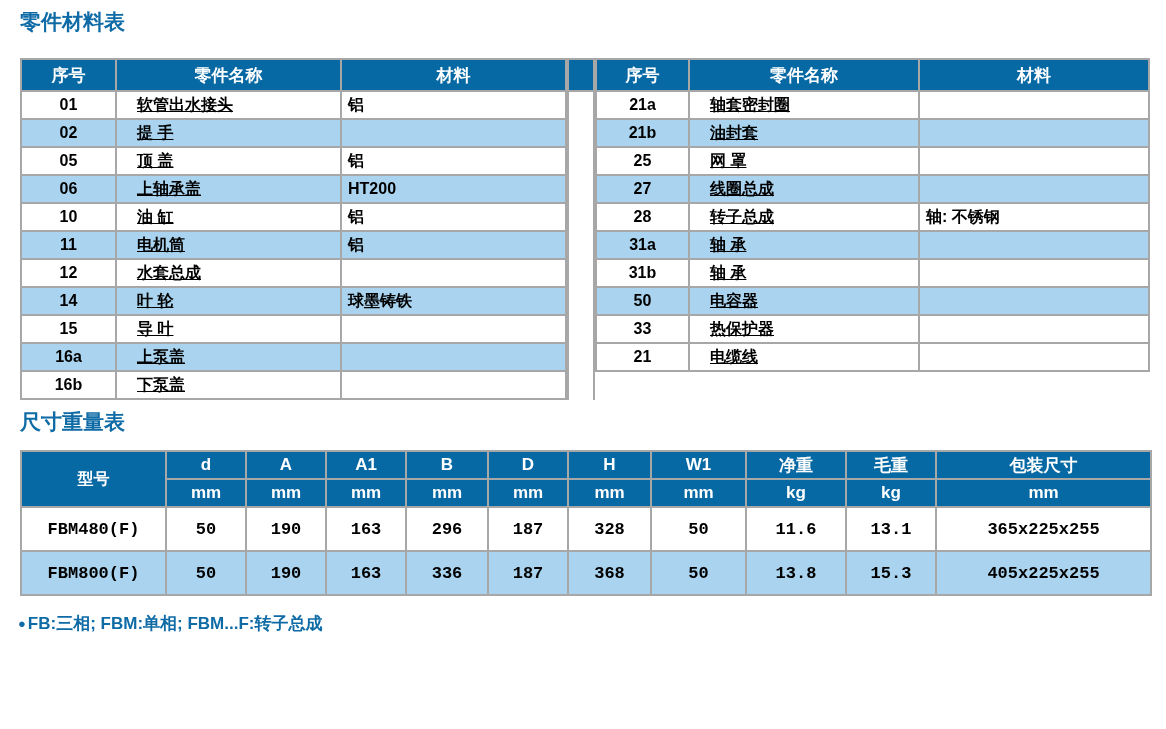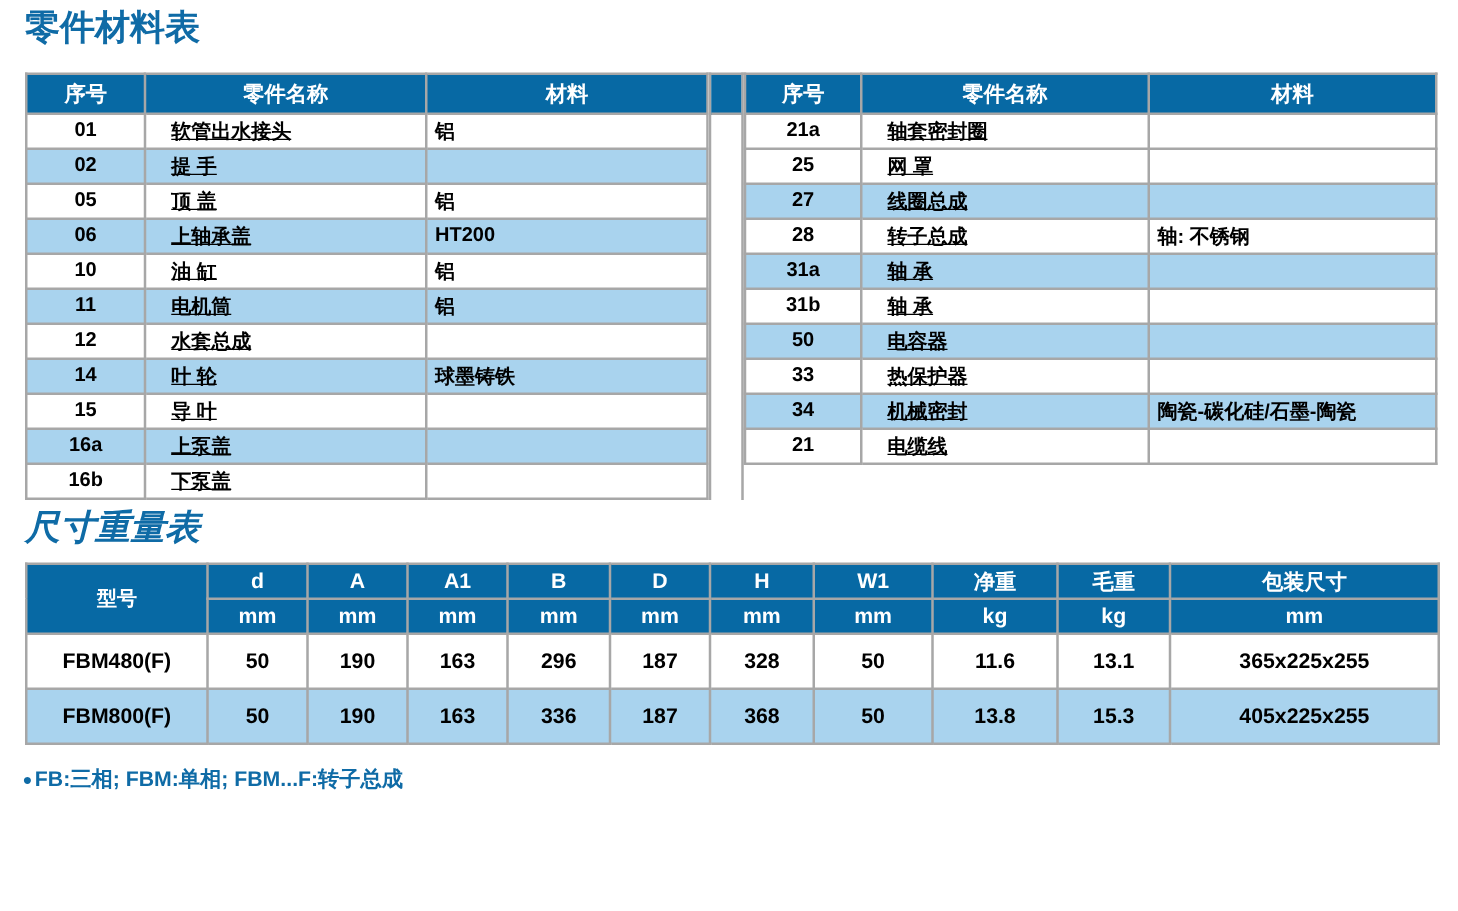--- a/index.html
+++ b/index.html
@@ -10,21 +10,21 @@
   }
   *{box-sizing:border-box;}
   html,body{margin:0;padding:0;background:#ffffff;}
   body{
     width:1166px;height:729px;overflow:hidden;
     font-family:"Liberation Sans","DejaVu Sans",sans-serif;
     color:#000;
   }
   .section-title{
     margin:6px 0 0 20px;
-    font-size:28px;line-height:32px;font-weight:bold;
+    font-size:21px;line-height:32px;font-weight:bold;
     color:var(--title-blue);
   }
   
   .parts-wrap{
     display:flex;align-items:flex-start;
     margin:20px 16px 0 20px;
   }
   table{border-collapse:collapse;table-layout:fixed;}
   table, th, td{border:2px solid var(--border-grey);}
   th{
@@ -49,21 +49,21 @@
     border-top:2px solid var(--border-grey);
   }
   .spacer-head{
     height:32px;background:var(--header-blue);
     border-bottom:2px solid var(--border-grey);
   }
   
   .dim-table{width:1130px;margin:12px 16px 0 20px;}
   .dim-table th{height:28px;font-size:17px;}
   .dim-table th.model{font-size:16px;}
-  .dim-table td{height:44px;text-align:center;padding:0;font-size:17px;}
+  .dim-table td{height:44px;text-align:center;padding:0;font-size:17px;font-family:Liberation Mono, monospace;}
   .dim-table td.model{font-size:17px;}
   
   .footnote{
     margin:16px 0 0 18px;
     font-size:17px;font-weight:bold;color:var(--title-blue);
     display:flex;align-items:center;gap:2px;
   }
   .footnote .bullet{font-size:13px;line-height:17px;}
 </style>
 </head>
@@ -174,20 +174,25 @@
       </tr>
     </thead>
     <tbody>
 
         <tr>
           <td class="c-no">21a</td>
           <td class="c-name">轴套密封圈</td>
           <td class="c-mat"></td>
         </tr>
 
+        <tr class="alt">
+          <td class="c-no">21b</td>
+          <td class="c-name">油封套</td>
+          <td class="c-mat"></td>
+        </tr>
 
         <tr>
           <td class="c-no">25</td>
           <td class="c-name">网 罩</td>
           <td class="c-mat"></td>
         </tr>
 
         <tr class="alt">
           <td class="c-no">27</td>
           <td class="c-name">线圈总成</td>
@@ -217,37 +222,32 @@
           <td class="c-name">电容器</td>
           <td class="c-mat"></td>
         </tr>
 
         <tr>
           <td class="c-no">33</td>
           <td class="c-name">热保护器</td>
           <td class="c-mat"></td>
         </tr>
 
-        <tr class="alt">
-          <td class="c-no">34</td>
-          <td class="c-name">机械密封</td>
-          <td class="c-mat">陶瓷-碳化硅/石墨-陶瓷</td>
-        </tr>
 
         <tr>
           <td class="c-no">21</td>
           <td class="c-name">电缆线</td>
           <td class="c-mat"></td>
         </tr>
       </tbody>
   </table>
 
 </div>
 
-<h1 class="section-title" style="font-style:italic;">尺寸重量表</h1>
+<h1 class="section-title" style="">尺寸重量表</h1>
 
 <table class="dim-table">
   <colgroup>
     <col style="width:145px">
       <col style="width:80px">
       <col style="width:80px">
       <col style="width:80px">
     <col style="width:82px">
       <col style="width:80px">
       <col style="width:83px">

